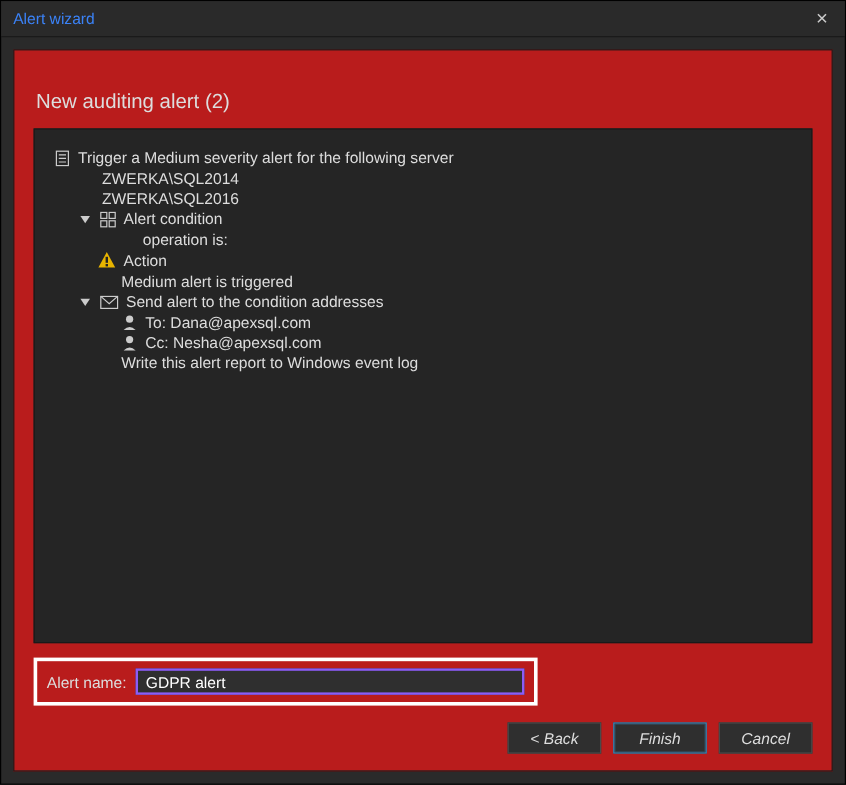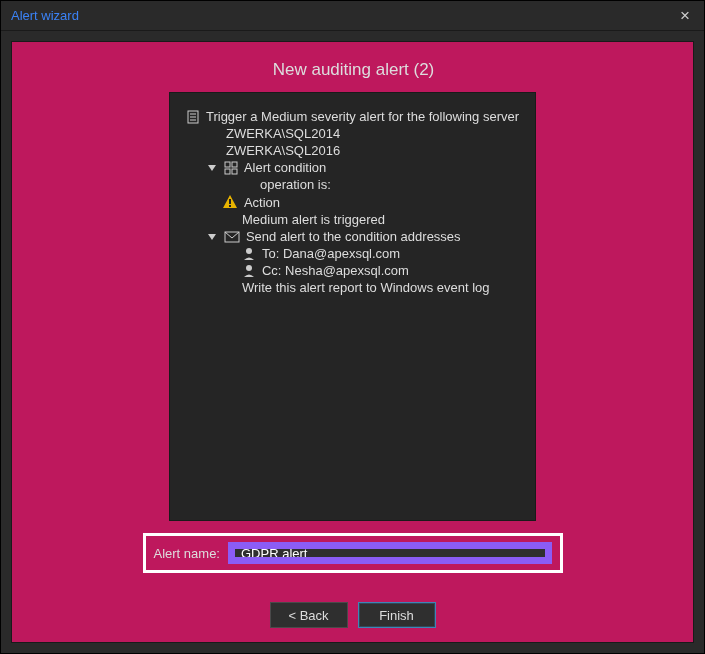--- a/index.html
+++ b/index.html
@@ -31,25 +31,24 @@
   .titlebar .title { color: #3b82f6; }
   .close-x {
     font-size: 17px; color: #ccc;
     cursor: pointer;
     padding: 0 4px;
   }
   .inner {
     flex: 1;
     margin: 10px;
     border: 1px solid #1a1a1a;
-    background: #be185d;
+    background: #b91c1c;
     display: flex;
     flex-direction: column;
-    padding: 14px 16px 14px 16px;
-    align-items: center;
+    padding: 29px 16px 14px 16px;
   }
   .subtitle {
     font-size: 17px;
     color: #ddd;
     margin: 4px 0 12px 2px;
   }
   .summary-panel {
     flex: 1;
     background: #252525;
     border: 1px solid #1a1a1a;
@@ -76,33 +75,34 @@
     padding: 6px 8px;
     display: flex;
     align-items: center;
     gap: 8px;
     width: 420px;
   }
   .alertname-frame label { color:#ddd; }
   .text-input {
     flex: 1;
     background:#2f2f2f;
-    border:7px solid #8b5cf6;
+    border:2px solid #8b5cf6;
     color:#fff;
     height:22px;
     padding:2px 6px;
     font-family: inherit;
     font-size: 13px;
     outline:none;
   }
   .button-row {
     display:flex;
     justify-content:flex-end;
     gap:10px;
-    margin-top: 29px;
+    margin-top: 14px;
+    font-style: italic;
   }
   .btn {
     width: 78px; height: 26px;
     background:#2f2f2f;
     border:1px solid #4a4a4a;
     color:#ddd;
     font-size:13px;
     cursor:pointer;
     display:flex;align-items:center;justify-content:center;
   }
@@ -193,16 +193,17 @@
     </div>
 
     <div class="alertname-frame">
       <label>Alert name:</label>
       <input type="text" class="text-input" value="GDPR alert" style="">
     </div>
 
     <div class="button-row">
       <div class="btn">&lt; Back</div>
       <div class="btn primary">Finish</div>
+      <div class="btn">Cancel</div>
     </div>
 
   </div>
 </div>
 
 </body></html>

